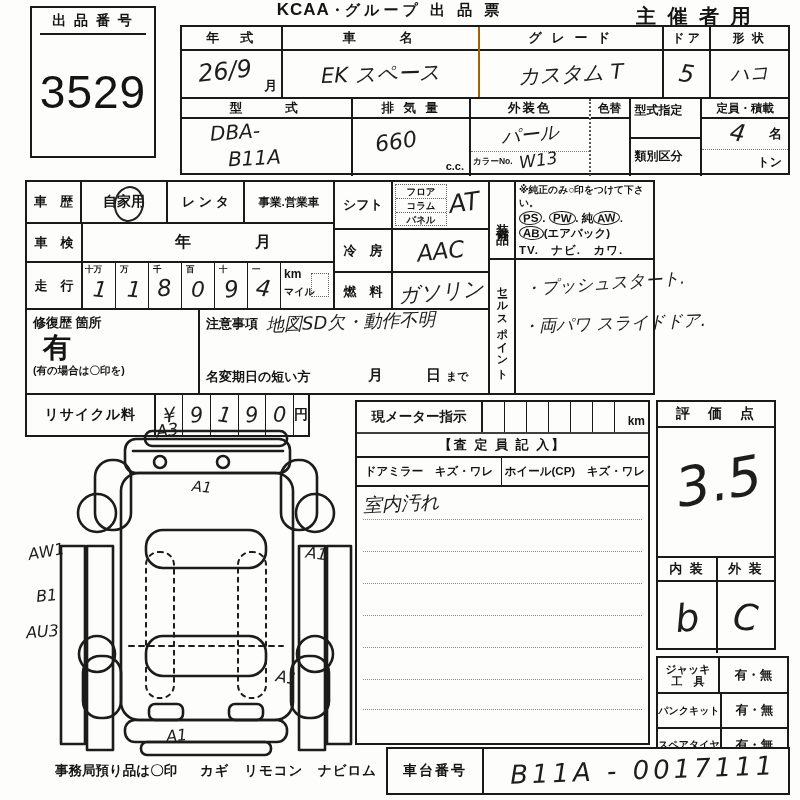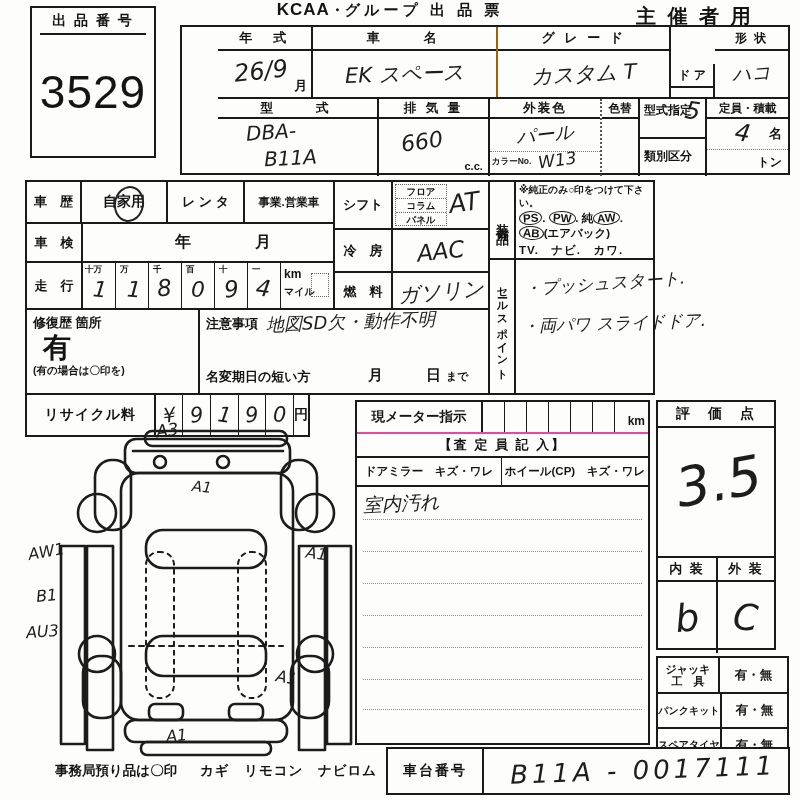--- a/index.html
+++ b/index.html
@@ -26,21 +26,21 @@
   <div class="b" style="margin:4px 8px 0;text-align:center;font-size:14px;letter-spacing:2px;border-bottom:2px solid #1a1a1a;padding-bottom:3px;">出 品 番 号</div>
   <div style="text-align:center;font-size:46px;margin-top:30px;letter-spacing:1px;">3529</div>
 </div>
 
 <div class="abs" style="left:235px;top:0px;width:310px;text-align:center;font-size:15px;">
   <span class="b" style="font-size:17px;letter-spacing:1px;">KCAA</span><span class="b">・</span><span class="b" style="letter-spacing:4px;">グループ 出 品 票</span>
 </div>
 
 <div class="abs b" style="left:636px;top:3px;width:160px;font-size:20px;letter-spacing:3px;">主 催 者 用</div>
 
-<div class="box" style="left:180px;top:25px;width:610px;height:150px;border-width:2.5px;padding-left:36px;">
+<div class="box" style="left:180px;top:25px;width:610px;height:150px;border-width:2.5px;">
 
   <div class="flex" style="height:70px;border-bottom:2.5px solid #1a1a1a;">
     <div class="cell" style="width:102px;border-right:2px solid #1a1a1a;">
       <div class="b ctr" style="height:22px;font-size:13px;border-bottom:2px solid #1a1a1a;letter-spacing:4px;">年　式</div>
       <div style="position:relative;height:46px;">
         <span class="hw" style="position:absolute;left:16px;top:6px;font-size:24px;transform:rotate(-6deg);">26/9</span>
         <span class="b" style="position:absolute;right:4px;bottom:2px;font-size:13px;">月</span>
       </div>
     </div>
     <div class="cell" style="width:198px;border-right:2px solid #a16207;">
@@ -48,21 +48,21 @@
       <div class="ctr" style="height:46px;">
           <span class="hw" style="font-size:21px;transform:rotate(-2deg);">EK スペース</span>
         </div>
     </div>
     <div class="cell" style="width:185px;border-right:2px solid #1a1a1a;">
       <div class="b ctr" style="height:22px;font-size:13px;border-bottom:2px solid #1a1a1a;letter-spacing:3px;">グ レ ー ド</div>
       <div class="ctr" style="height:46px;">
           <span class="hw" style="font-size:21px;transform:rotate(-3deg);">カスタム T</span>
         </div>
     </div>
-    <div class="cell" style="width:47px;border-right:2px solid #1a1a1a;margin-top:37px;">
+    <div class="cell" style="width:47px;border-right:2px solid #1a1a1a;">
       <div class="b ctr" style="height:22px;font-size:12px;border-bottom:2px solid #1a1a1a;">ド ア</div>
       <div class="ctr" style="height:46px;">
           <span class="hw" style="font-size:24px;transform:rotate(8deg);">5</span>
         </div>
     </div>
     <div class="cell" style="width:78px;">
       <div class="b ctr" style="height:22px;font-size:12px;border-bottom:2px solid #1a1a1a;letter-spacing:2px;">形 状</div>
       <div class="ctr" style="height:46px;">
           <span class="hw" style="font-size:19px;transform:rotate(-4deg);">ハコ</span>
         </div>
@@ -305,21 +305,21 @@
 <span class="hw abs" style="left:156px;top:420px;font-size:17px;transform:rotate(-8deg);">A3</span>
 <span class="hw abs" style="left:192px;top:478px;font-size:15px;transform:rotate(6deg);">A1</span>
 <span class="hw abs" style="left:28px;top:542px;font-size:16px;transform:rotate(-10deg);">AW1</span>
 <span class="hw abs" style="left:36px;top:586px;font-size:16px;transform:rotate(-6deg);">B1</span>
 <span class="hw abs" style="left:26px;top:622px;font-size:16px;transform:rotate(-4deg);">AU3</span>
 <span class="hw abs" style="left:306px;top:544px;font-size:16px;transform:rotate(8deg);">A1</span>
 <span class="hw abs" style="left:276px;top:668px;font-size:16px;transform:rotate(10deg);">A1</span>
 <span class="hw abs" style="left:166px;top:726px;font-size:16px;transform:rotate(-6deg);">A1</span>
 
 <div class="box" style="left:355px;top:400px;width:295px;height:345px;border-width:2.5px;">
-  <div class="flex" style="height:30px;border-bottom:2px solid #ec4899;">
+  <div class="flex" style="height:30px;border-bottom:2px solid #404040;">
     <div class="b ctr" style="width:124px;border-right:2px solid #1a1a1a;font-size:13.5px;">現メーター指示</div>
     <div style="width:21px;border-right:1.4px solid #1a1a1a;"></div>
     <div style="width:21px;border-right:1.4px solid #1a1a1a;"></div>
     <div style="width:21px;border-right:1.4px solid #1a1a1a;"></div>
     <div style="width:21px;border-right:1.4px solid #1a1a1a;"></div>
     <div style="width:21px;border-right:1.4px solid #1a1a1a;"></div>
     <div style="width:21px;border-right:1.4px solid #1a1a1a;"></div>
     <div style="flex:1;position:relative;">
         <span class="b" style="position:absolute;right:3px;bottom:4px;font-size:12px;">km</span>
       </div>

